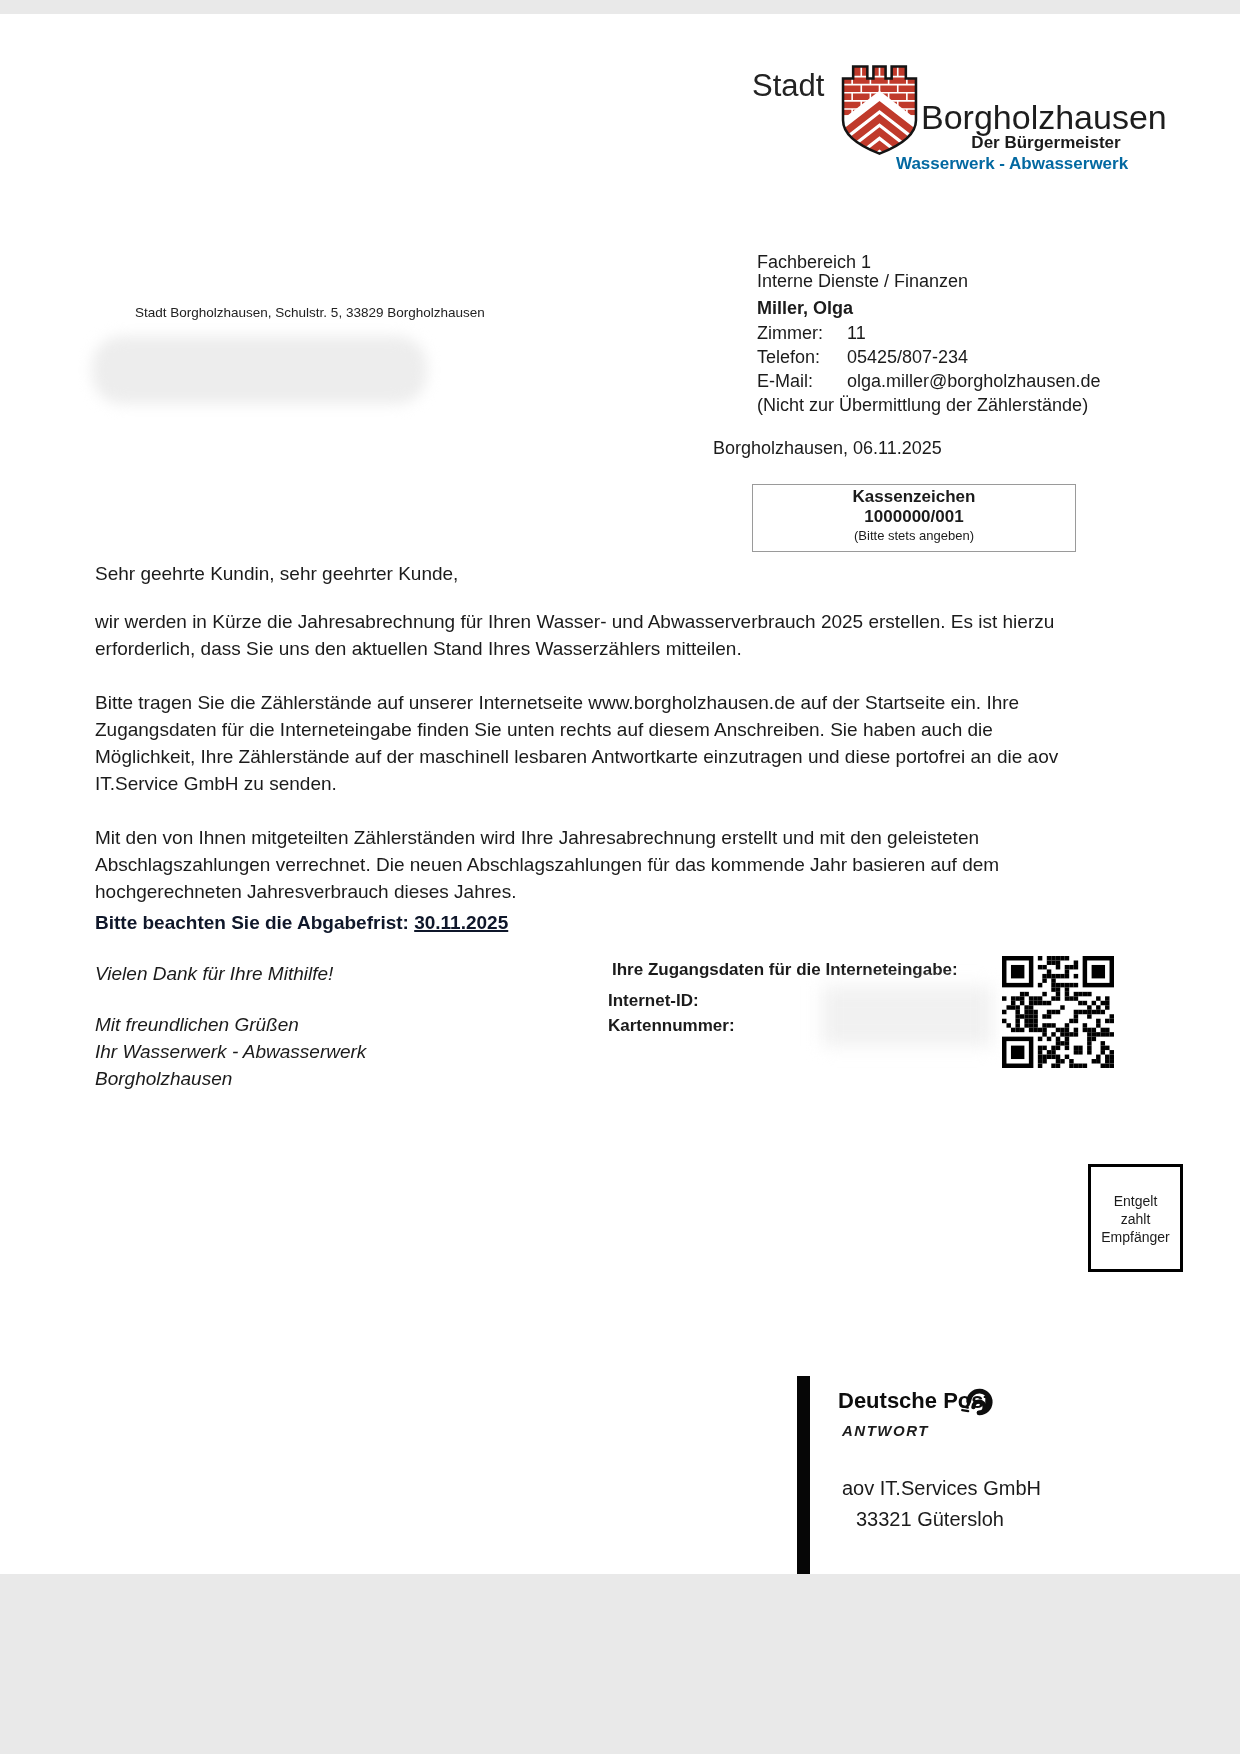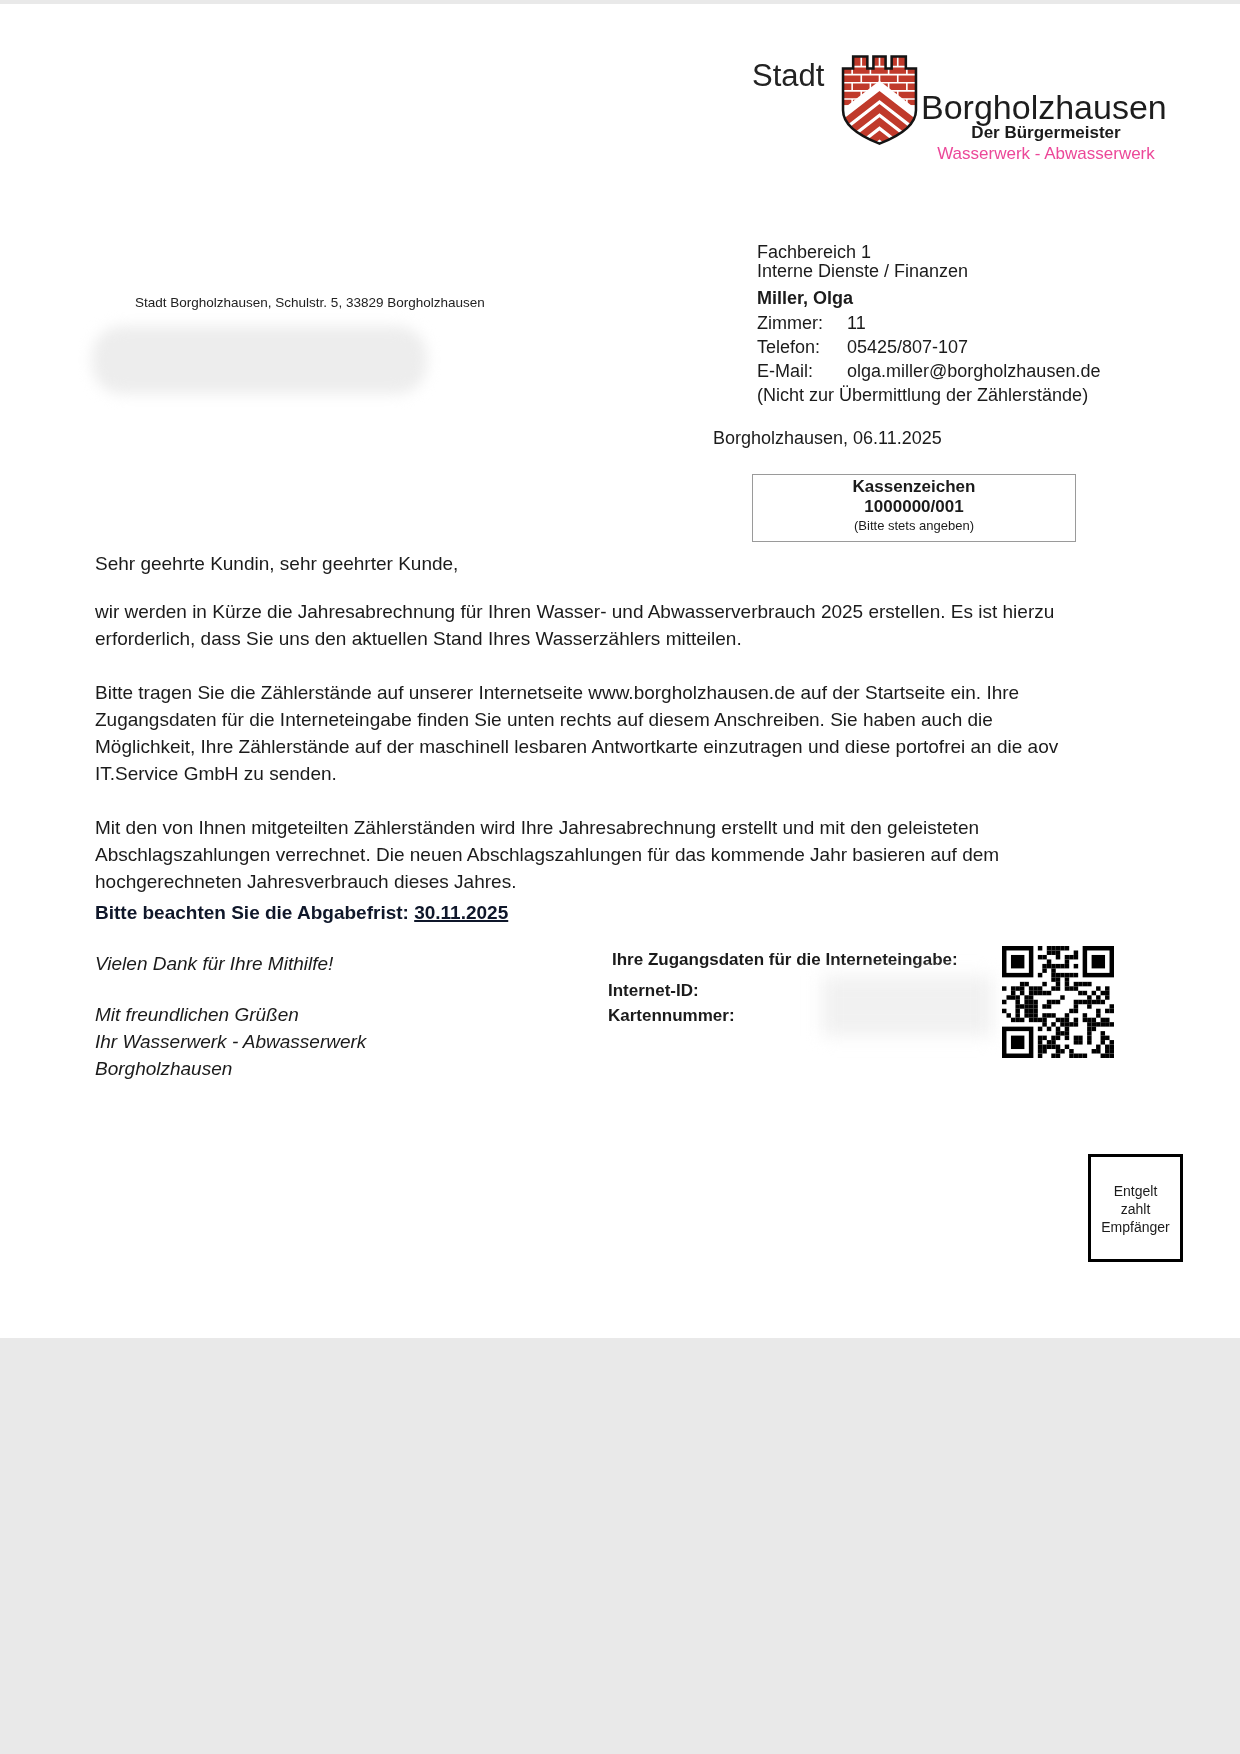--- a/index.html
+++ b/index.html
@@ -1,25 +1,25 @@
 <!DOCTYPE html>
 <html><head>
 <meta charset="utf-8">
 <style>
   html,body{margin:0;padding:0;background:#e9e9e9;}
-  .page{position:relative;width:1240px;height:1334px;background:#ffffff;margin:4px auto;
+  .page{position:relative;width:1240px;height:1560px;background:#ffffff;margin:14px auto;
         font-family:"Liberation Sans","DejaVu Sans",sans-serif;color:#1b1b1b;overflow:hidden;}
   .abs{position:absolute;}
 
   
   .hdr-stadt{left:752px;top:54px;font-size:31px;color:#232323;}
   .shield{left:841px;top:50px;}
   .hdr-city{left:921px;top:84px;font-size:34px;color:#1d1d1d;}
   .hdr-sub1{left:946px;top:119px;width:200px;text-align:center;font-size:17px;font-weight:bold;}
-  .hdr-sub2{left:896px;top:140px;width:300px;text-align:center;font-size:17px;color:#ec4899;}
+  .hdr-sub2{left:896px;top:140px;width:300px;font-size:17px;color:#0369a1;font-weight:bold;}
 
   
   .sender-line{left:135px;top:291px;font-size:13.5px;color:#222;}
   .blob{background:#ededed;border-radius:30px;filter:blur(7px);}
   .recipient-blob{left:92px;top:322px;width:335px;height:68px;}
   .cred-blob{left:822px;top:972px;width:170px;height:60px;background:#f1f1f1;filter:blur(9px);}
 
   
   .contact{font-size:18px;}
   .c-unit1{left:757px;top:238px;}
@@ -130,21 +130,21 @@
   <div class="abs sender-line">Stadt Borgholzhausen, Schulstr. 5, 33829 Borgholzhausen</div>
   <div class="abs blob recipient-blob"></div>
 
   <div class="abs contact c-unit1">Fachbereich 1</div>
   <div class="abs contact c-unit2">Interne Dienste / Finanzen</div>
   <div class="abs contact c-person">Miller, Olga</div>
   <div class="abs contact c-row1">
     <span class="c-label">Zimmer:</span><span>11</span>
   </div>
   <div class="abs contact c-row2">
-    <span class="c-label">Telefon:</span><span>05425/807-107</span>
+    <span class="c-label">Telefon:</span><span>05425/807-234</span>
   </div>
   <div class="abs contact c-row3">
     <span class="c-label">E-Mail:</span><span>olga.miller@borgholzhausen.de</span>
   </div>
   <div class="abs contact c-note">(Nicht zur Übermittlung der Zählerstände)</div>
   <div class="abs contact c-date">Borgholzhausen, 06.11.2025</div>
 
   <div class="abs kasse">
     <div class="t">Kassenzeichen</div>
     <div class="n">1000000/001</div>

